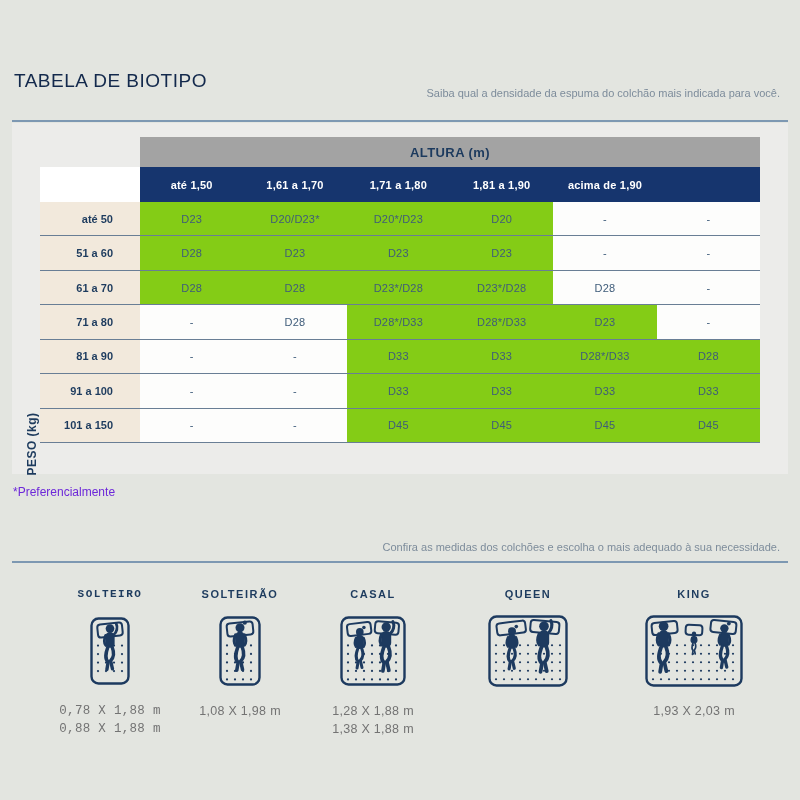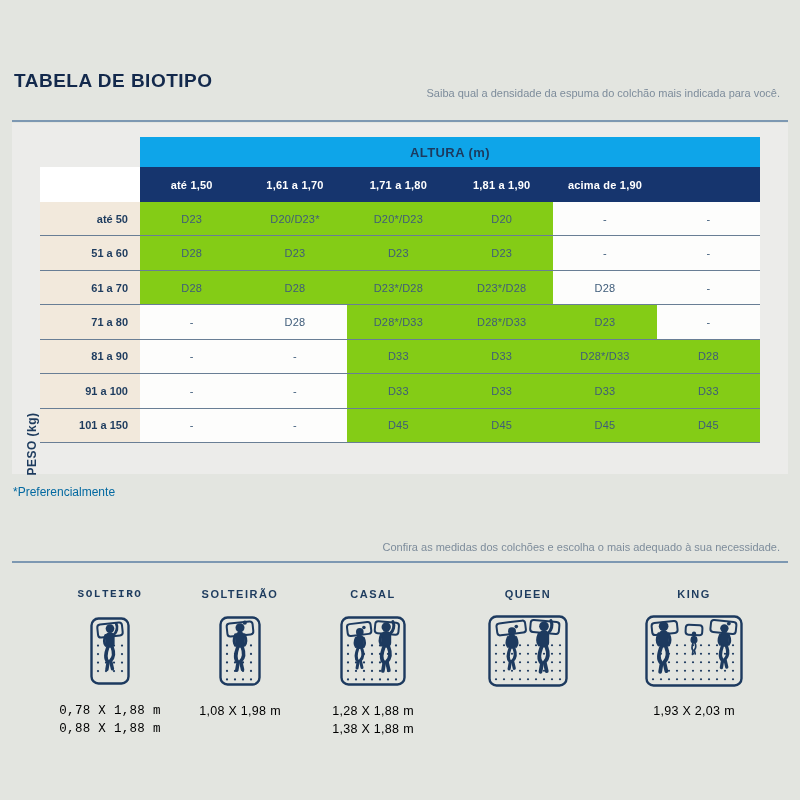--- a/index.html
+++ b/index.html
@@ -1,52 +1,52 @@
 <!DOCTYPE html>
 <html><head>
 <meta charset="utf-8">
 <style>
   html,body{margin:0;padding:0}
   .page{position:relative;width:800px;height:800px;background:#e3e5e0;
         font-family:"Liberation Sans",sans-serif;overflow:hidden}
 
   .sec-title{position:absolute;left:14px;margin:0;color:#13294c;
-             font-size:19px;font-weight:bold;letter-spacing:.5px}
+             font-size:19px;font-weight:normal;letter-spacing:.5px}
   .sec-sub{position:absolute;right:13px;margin:7px;color:#7d8c9b;font-size:11px}
   .rule{position:absolute;left:12px;width:776px;height:2px;background:#7d98b2}
 
   .panel{position:absolute;left:12px;top:123px;width:776px;height:351px;background:#ececea}
 
   .altura-row{position:absolute;left:128px;top:14px;width:620px;height:30px;
-              background:#0ea5e9;display:flex;align-items:center;justify-content:center;
+              background:#a3a3a3;display:flex;align-items:center;justify-content:center;
               color:#1c3a5e;font-size:13px;font-weight:bold;letter-spacing:.4px}
   .corner{position:absolute;left:28px;top:44px;width:100px;height:35px;background:#ffffff}
   .thead{position:absolute;left:128px;top:44px;width:620px;height:35px;background:#16356e;
          display:grid;grid-template-columns:repeat(6,1fr)}
   .hcell{display:flex;align-items:center;justify-content:center;color:#ffffff;
          font-size:11px;font-weight:bold;letter-spacing:.2px}
   .tbody{position:absolute;left:28px;top:79px;width:720px}
   .trow{display:grid;grid-template-columns:100px repeat(6,1fr);height:34.43px;
         box-sizing:border-box;border-bottom:1px solid rgba(73,99,128,.8)}
   .rlabel{background:#f2e9dc;display:flex;align-items:center;justify-content:flex-end;
-          padding-right:12px;color:#1d3b5e;font-size:11px;font-weight:bold}
+          padding-right:27px;color:#1d3b5e;font-size:11px;font-weight:bold}
   .cell{display:flex;align-items:center;justify-content:center;color:#3f5c7a;
         font-size:11px;letter-spacing:.2px;background:#fdfdfc}
   .cell.tint{background:#84cc16}
   .peso{position:absolute;left:-40px;top:314px;width:120px;text-align:center;
         transform:rotate(-90deg);color:#1d3b5e;font-size:12px;font-weight:bold;
         letter-spacing:.5px}
 
-  .footnote{position:absolute;left:13px;top:485px;margin:0;color:#0369a1;font-size:12px}
+  .footnote{position:absolute;left:13px;top:485px;margin:0;color:#6d28d9;font-size:12px}
 
   .sizes{position:absolute;left:0;top:588px;width:800px;height:190px}
   .size-card{position:absolute;width:150px;text-align:center}
   .size-name{color:#1d3b5e;font-size:11px;font-weight:bold;letter-spacing:1.5px}
   .size-iconbox{height:86px;margin-top:8px;display:flex;align-items:center;justify-content:center}
-  .size-dims{margin-top:8px;color:#000000;font-size:12.5px;line-height:1.45;letter-spacing:.3px}
+  .size-dims{margin-top:8px;color:#737373;font-size:12.5px;line-height:1.45;letter-spacing:.3px}
 </style>
 </head>
 <body>
 
 <div class="page">
 
   <h1 class="sec-title" style="top:70px">TABELA DE BIOTIPO</h1>
   <p class="sec-sub" style="top:80px">Saiba qual a densidade da espuma do colchão mais indicada para você.</p>
   <div class="rule" style="top:120px"></div>
 

